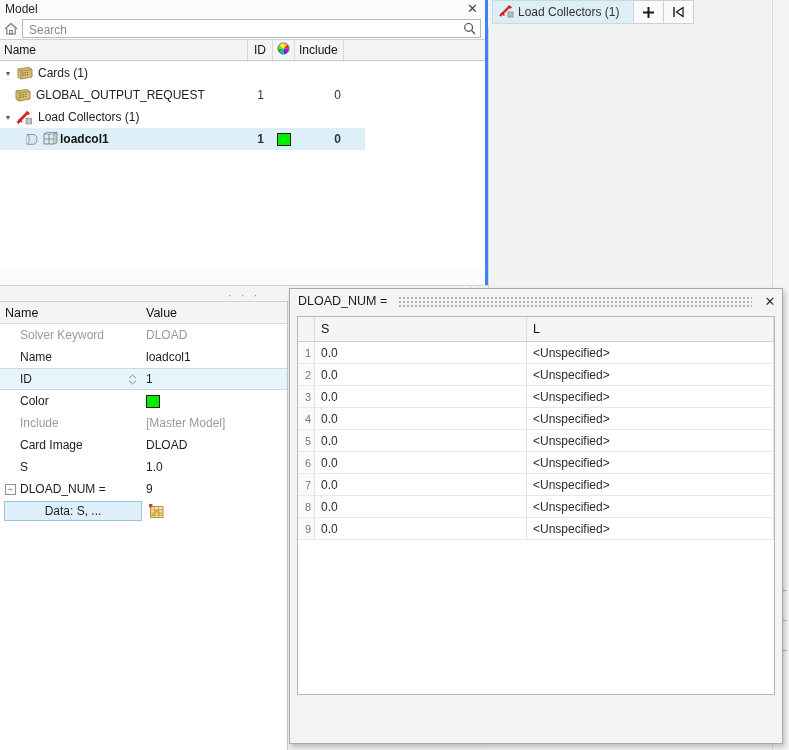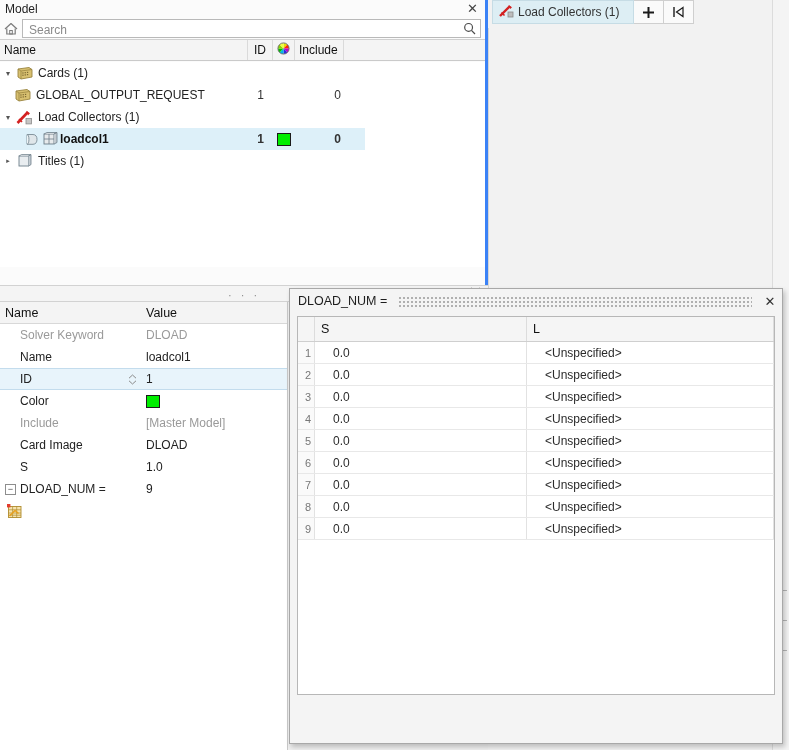--- a/index.html
+++ b/index.html
@@ -206,21 +206,21 @@
   table.dtable th {
     height: 22px; font-weight: normal; text-align: left;
     background: #f5f5f5; color: #111;
     border-right: 1px solid #dcdcdc; border-bottom: 1px solid #cfcfcf;
     padding-left: 6px; font-size: 12.5px;
   }
   table.dtable th.rownum-h { width: 16px; padding: 0; }
   table.dtable td {
     height: 19px; color: #2b2b2b;
     border-right: 1px solid #e2e2e2; border-bottom: 1px solid #e8e8e8;
-    padding-left: 18px;
+    padding-left: 6px;
   }
   table.dtable td.rownum {
     width: 16px; text-align: right; padding: 0 3px 0 0;
     color: #777; background: #fafafa; font-size: 11px;
   }
   .col-s { width: 204px; }
 
   .dlg-foot {
     position: absolute; left: 0; right: 0; bottom: 0; height: 44px;
     border-top: 1px solid #d9d9d9;
@@ -404,31 +404,20 @@
           </svg>
         </span>
         <span class="tr-label">loadcol1</span>
         <span class="tr-id">1</span>
         <span class="tr-colorcell">
           <span class="color-swatch" id="treeSwatch" style="background: rgb(0, 238, 0);"></span>
         </span>
         <span class="tr-inc">0</span>
       </div>
 
-      <div class="tree-row">
-        <span class="tr-twisty" style="font-size:7px">▸</span>
-        <span class="tr-icon">
-          <svg width="18" height="15" viewBox="0 0 18 15">
-            <rect x="3" y="2" width="9.5" height="10" fill="#e9edf0" stroke="#6e7f8a" stroke-width="0.9"></rect>
-            <path d="M3 2 L5.5 0.6 L15 0.6 L12.5 2" fill="#d4dade" stroke="#6e7f8a" stroke-width="0.8"></path>
-            <path d="M12.5 2 L15 0.6 L15 10.6 L12.5 12" fill="#c4ccd2" stroke="#6e7f8a" stroke-width="0.8"></path>
-          </svg>
-        </span>
-        <span class="tr-label">Titles (1)</span>
-      </div>
 
     </div>
   </div>
 
   <div class="splitter">
     <span class="sp-dots">· · ·</span>
     <span class="sp-chev">
       <svg width="11" height="9" viewBox="0 0 11 9">
         <path d="M1 1 L5.5 5 L10 1" stroke="#6a6a6a" stroke-width="1.1" fill="none"></path>
         <path d="M1 4 L5.5 8 L10 4" stroke="#6a6a6a" stroke-width="1.1" fill="none"></path>
@@ -488,20 +477,21 @@
 
     <div class="pp-row">
       <div class="pp-name tight">
         <span class="pp-expand">−</span>
         <span>DLOAD_NUM =</span>
       </div>
       <div class="pp-val">9</div>
     </div>
 
     <div class="pp-row">
+      <div class="pp-databtn">Data: S, ...</div>
       <span class="pp-gridicon">
         <svg width="17" height="17" viewBox="0 0 17 17">
           <rect x="2.5" y="3.5" width="12.5" height="11" fill="#f6e4b0" stroke="#b08c2e" stroke-width="0.9"></rect>
           <path d="M2.5 6.8 H15 M2.5 10 H15 M2.5 12.2 H15 M6.6 3.5 V14.5 M10.7 3.5 V14.5" stroke="#b08c2e" stroke-width="0.7"></path>
           <path d="M3.5 13 L9 7.5 L12.5 10.5" stroke="#e8a01e" stroke-width="1.5" fill="none"></path>
           <rect x="1" y="1" width="3.4" height="3.4" fill="#e23c2e"></rect>
         </svg>
       </span>
     </div>
   </div>

